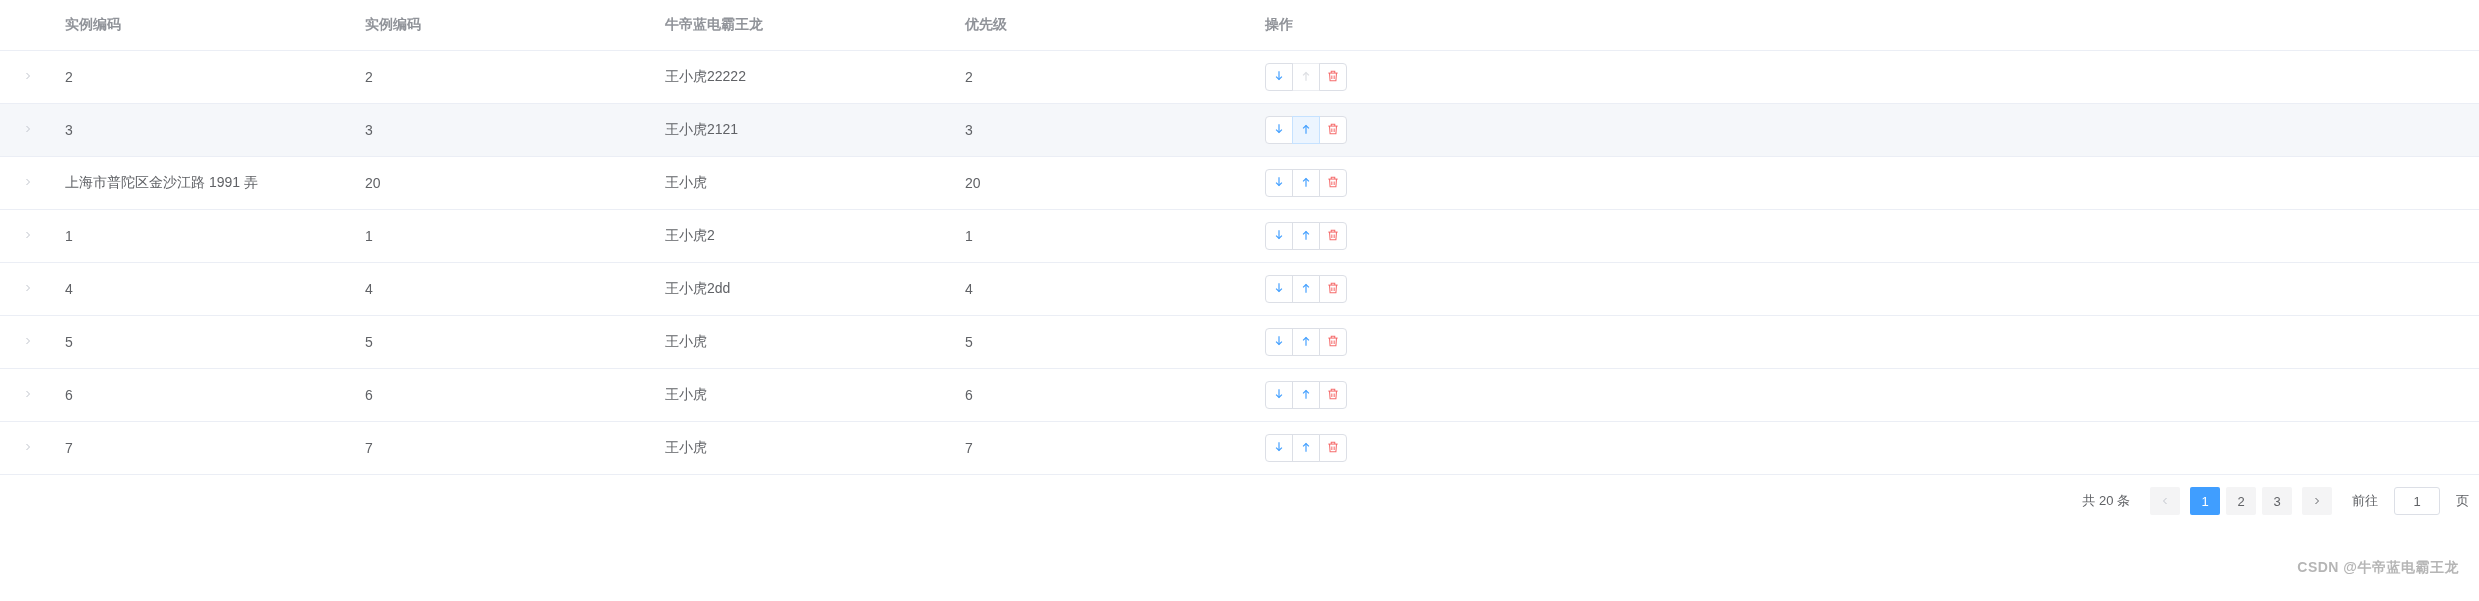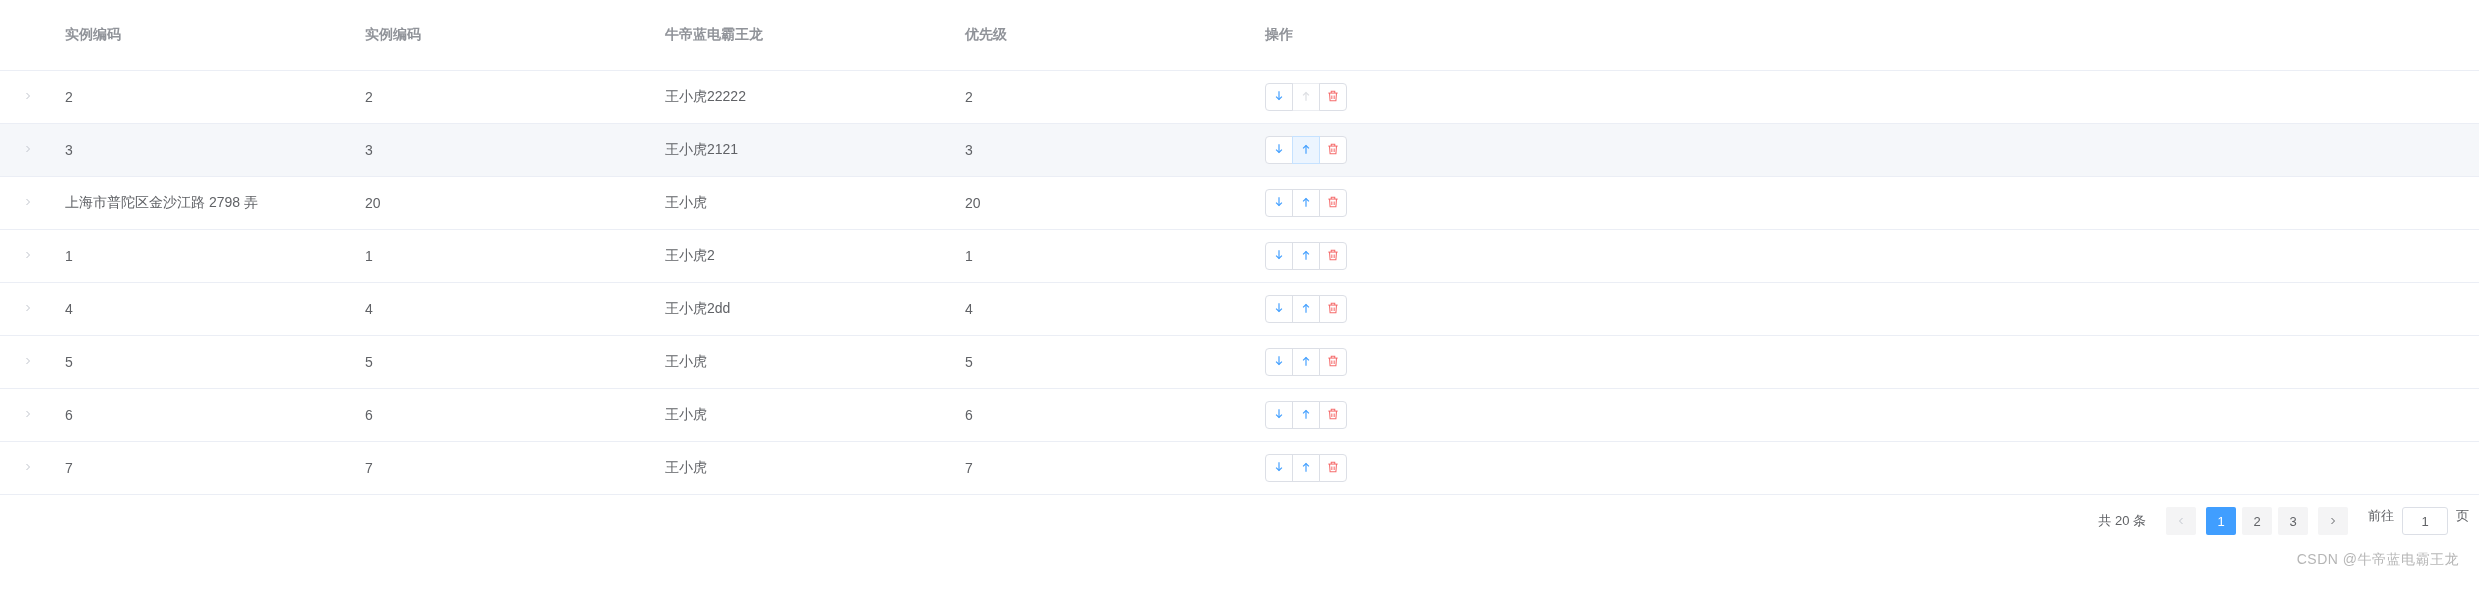--- a/index.html
+++ b/index.html
@@ -8,21 +8,21 @@
       font-size: 14px;
       color: #606266;
       background: #fff;
     }
     .table { width: 100%; border-collapse: collapse; table-layout: fixed; }
     .table thead tr { background: #fff; }
     .table th {
       text-align: left;
       font-weight: 600;
       color: #909399;
-      padding: 26px 10px;
+      padding: 16px 10px;
       border-bottom: 1px solid #ebeef5;
       font-size: 14px;
     }
     .table td {
       padding: 12px 10px;
       border-bottom: 1px solid #ebeef5;
       color: #606266;
       font-size: 14px;
     }
     .table tbody tr.highlight { background: #f5f7fa; }
@@ -87,38 +87,39 @@
       border: none;
       border-radius: 2px;
       cursor: pointer;
       font-size: 13px;
       font-weight: 500;
       padding: 0 4px;
     }
     .pg-btn.active { background: #409eff; color: #fff; }
     .pg-btn.arrow svg { width: 12px; height: 12px; }
     .pg-btn.disabled { color: #c0c4cc; cursor: not-allowed; }
-    .pg-jump { display: inline-flex; align-items: flex-start; gap: 8px; margin-left: 10px; }
+    .pg-jump { display: inline-flex; align-items: center; gap: 16px; margin-left: 10px; }
     .pg-input {
       width: 46px;
       height: 28px;
       border: 1px solid #dcdfe6;
       border-radius: 3px;
       text-align: center;
       font-size: 13px;
       color: #606266;
     }
     .watermark {
       position: fixed;
       right: 20px;
-      bottom: 32px;
+      bottom: 24px;
       font-size: 14px;
       color: rgba(120,120,120,0.55);
       pointer-events: none;
       letter-spacing: 0.5px;
+      font-weight: bold;
     }
   </style>
 </head>
 <body>
 
 <table class="table">
   <colgroup>
     <col class="col-expand">
       <col class="col-code">
       <col class="col-name">
@@ -198,21 +199,21 @@
                   <path d="M10 11v6"></path>
                   <path d="M14 11v6"></path>
                 </svg></span>
             </button>
           </div></td>
       </tr>
       <tr>
         <td class="col-expand"><span class="expand-icon"><svg viewBox="0 0 24 24">
               <path d="M9 6l6 6-6 6" fill="none" stroke="currentColor" stroke-width="2"></path>
             </svg></span></td>
-        <td>上海市普陀区金沙江路 2798 弄</td>
+        <td>上海市普陀区金沙江路 1991 弄</td>
         <td>20</td>
         <td>王小虎</td>
         <td>20</td>
         <td><div class="btn-group">
             <button class="btn primary">
               <span><svg viewBox="0 0 24 24" stroke-width="2">
                   <path d="M12 4v14"></path>
                   <path d="M7 13l5 5 5-5"></path>
                 </svg></span>
             </button>

